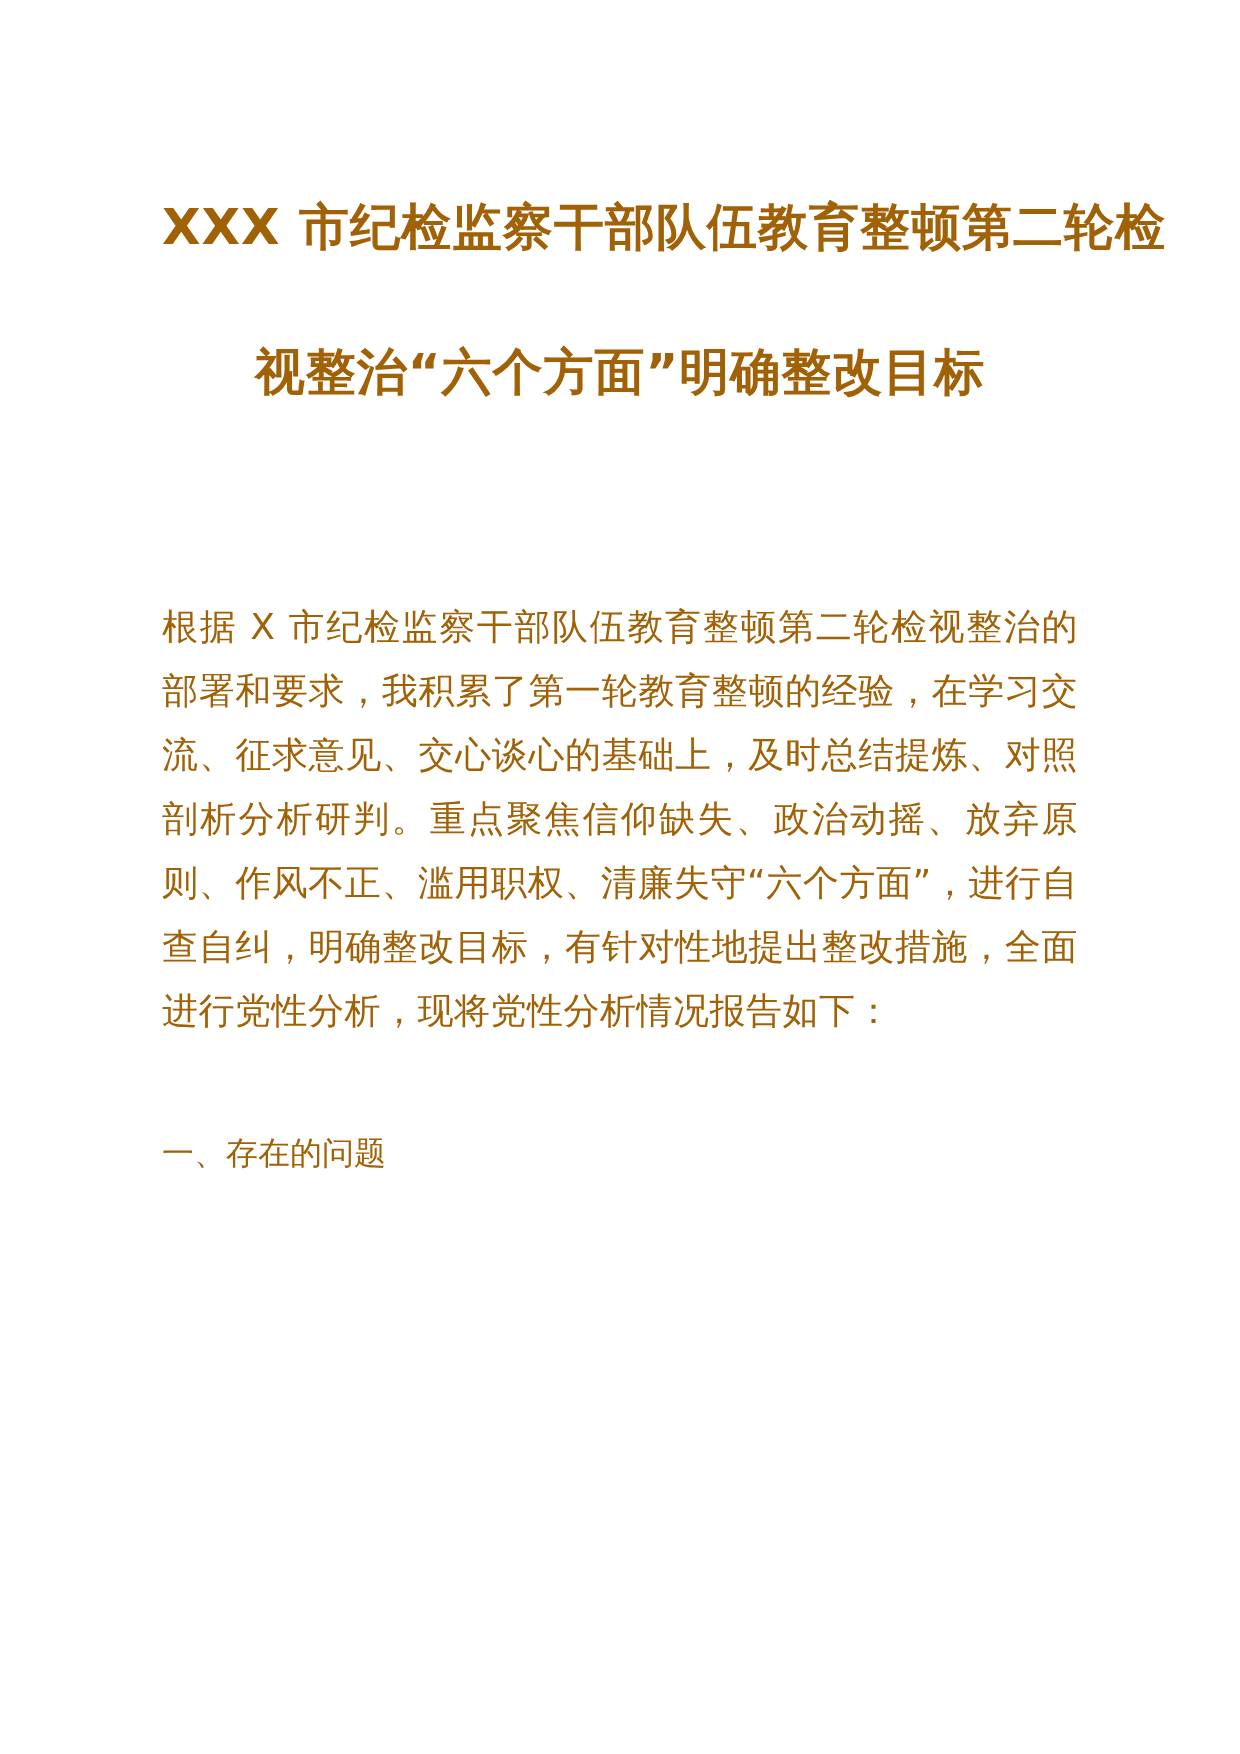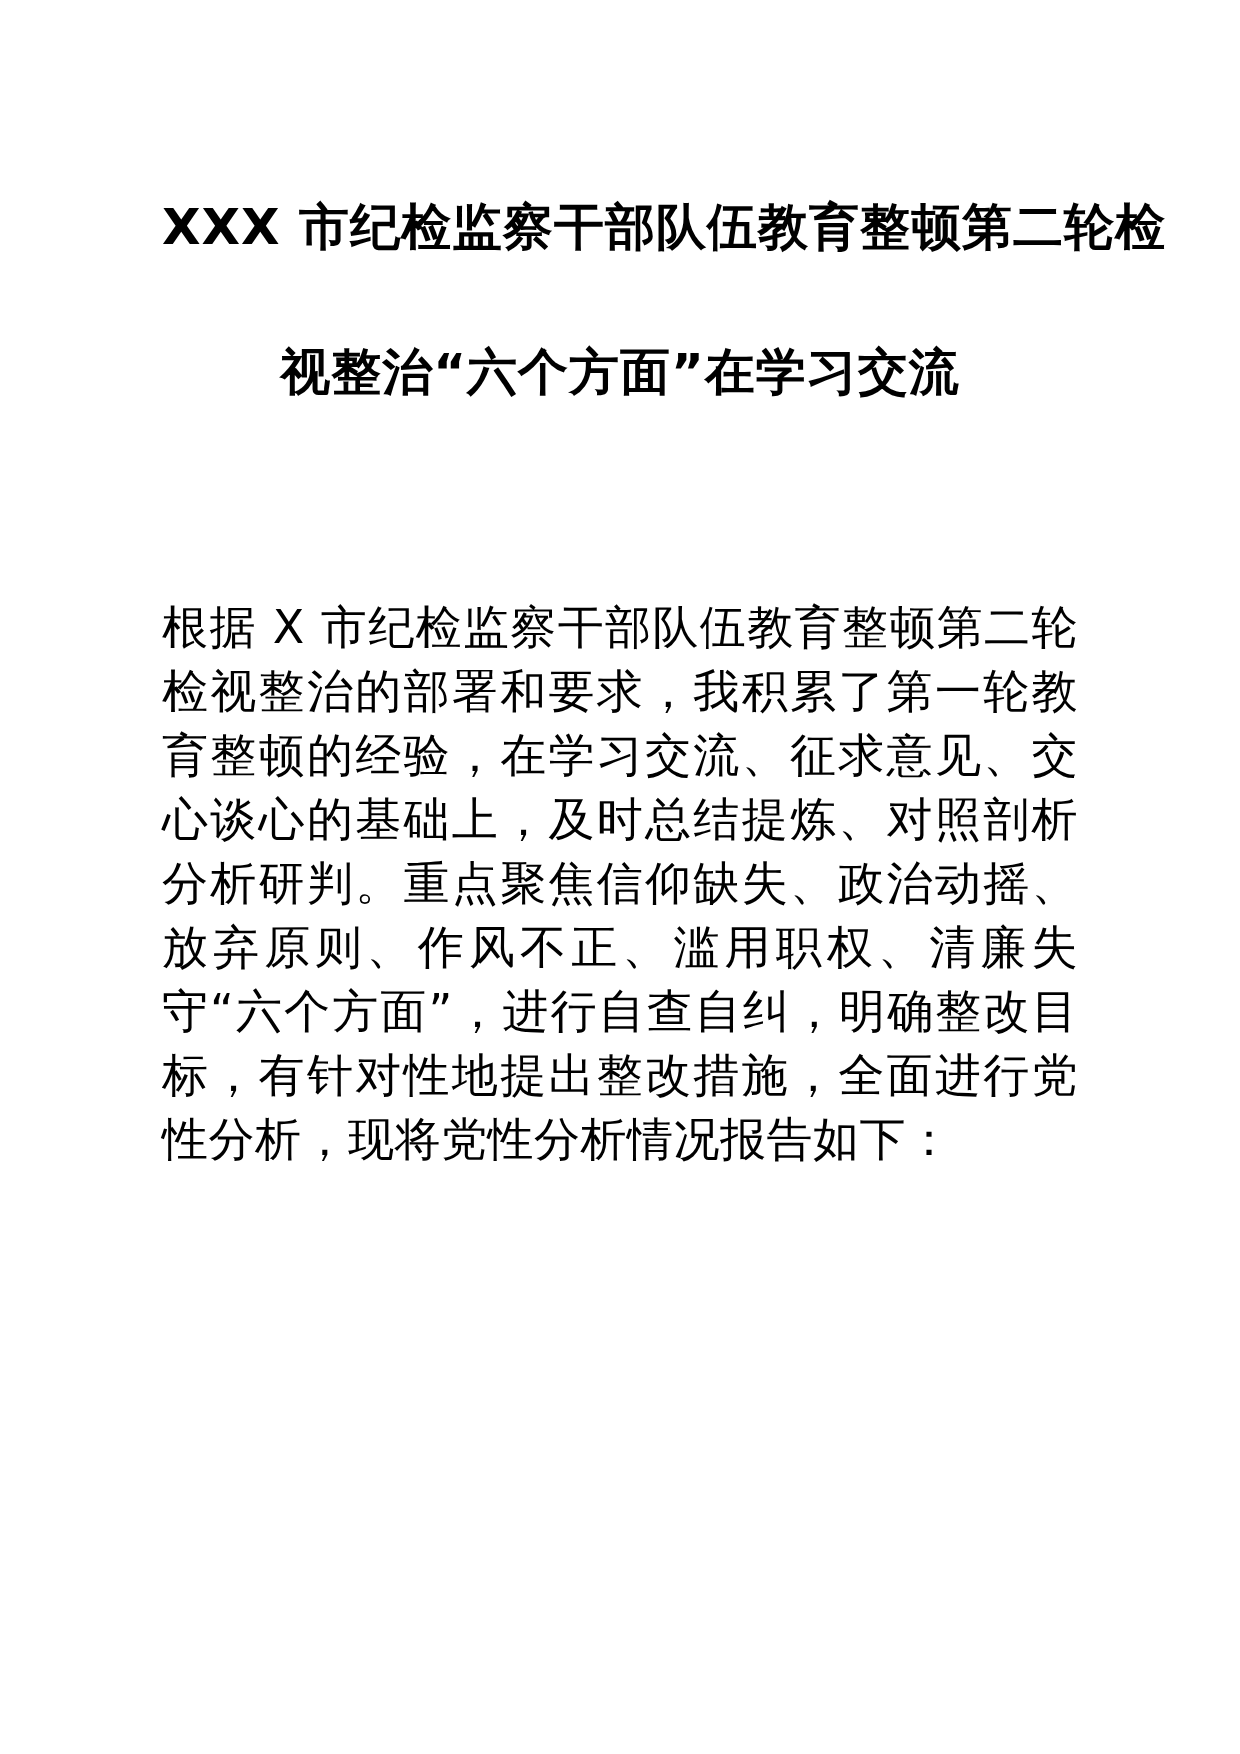--- a/index.html
+++ b/index.html
@@ -6,41 +6,41 @@
     margin: 0;
     padding: 0;
     background: #ffffff;
   }
   .page {
     position: relative;
     width: 1240px;
     height: 1254px;
     margin: 0 auto;
     background: #ffffff;
-    color: #000000;
+    color: #a16207;
     font-family: "DejaVu Sans", "Liberation Sans", sans-serif;
     box-sizing: border-box;
     padding: 155px 162px 0 162px;
     overflow: hidden;
   }
   .doc-title {
     margin: 0 0 150px 0;
     font-size: 50px;
     font-weight: 800;
     line-height: 145px;
     text-align: center;
     letter-spacing: 1px;
   }
   .title-line {
     display: block;
     white-space: nowrap;
   }
   .body-para {
     margin: 0 0 78px 0;
-    font-size: 46px;
+    font-size: 36px;
     font-weight: 400;
     line-height: 64px;
     text-align: justify;
     text-justify: inter-ideograph;
     letter-spacing: 0.5px;
   }
   .section-heading {
     margin: 0 0 64px 0;
     font-size: 32px;
     font-weight: 400;
@@ -51,21 +51,21 @@
     margin-bottom: 0;
   }
 </style>
 </head>
 <body>
 
 <div class="page">
 
   <h1 class="doc-title">
     <span class="title-line">XXX 市纪检监察干部队伍教育整顿第二轮检</span>
-    <span class="title-line">视整治“六个方面”在学习交流</span>
+    <span class="title-line">视整治“六个方面”明确整改目标</span>
   </h1>
 
   <p class="body-para">根据 X 市纪检监察干部队伍教育整顿第二轮检视整治的部署和要求，我积累了第一轮教育整顿的经验，在学习交流、征求意见、交心谈心的基础上，及时总结提炼、对照剖析分析研判。重点聚焦信仰缺失、政治动摇、放弃原则、作风不正、滥用职权、清廉失守“六个方面”，进行自查自纠，明确整改目标，有针对性地提出整改措施，全面进行党性分析，现将党性分析情况报告如下：</p>
 
   <h2 class="section-heading">一、存在的问题</h2>
 
 
 </div>
 
 </body></html>

